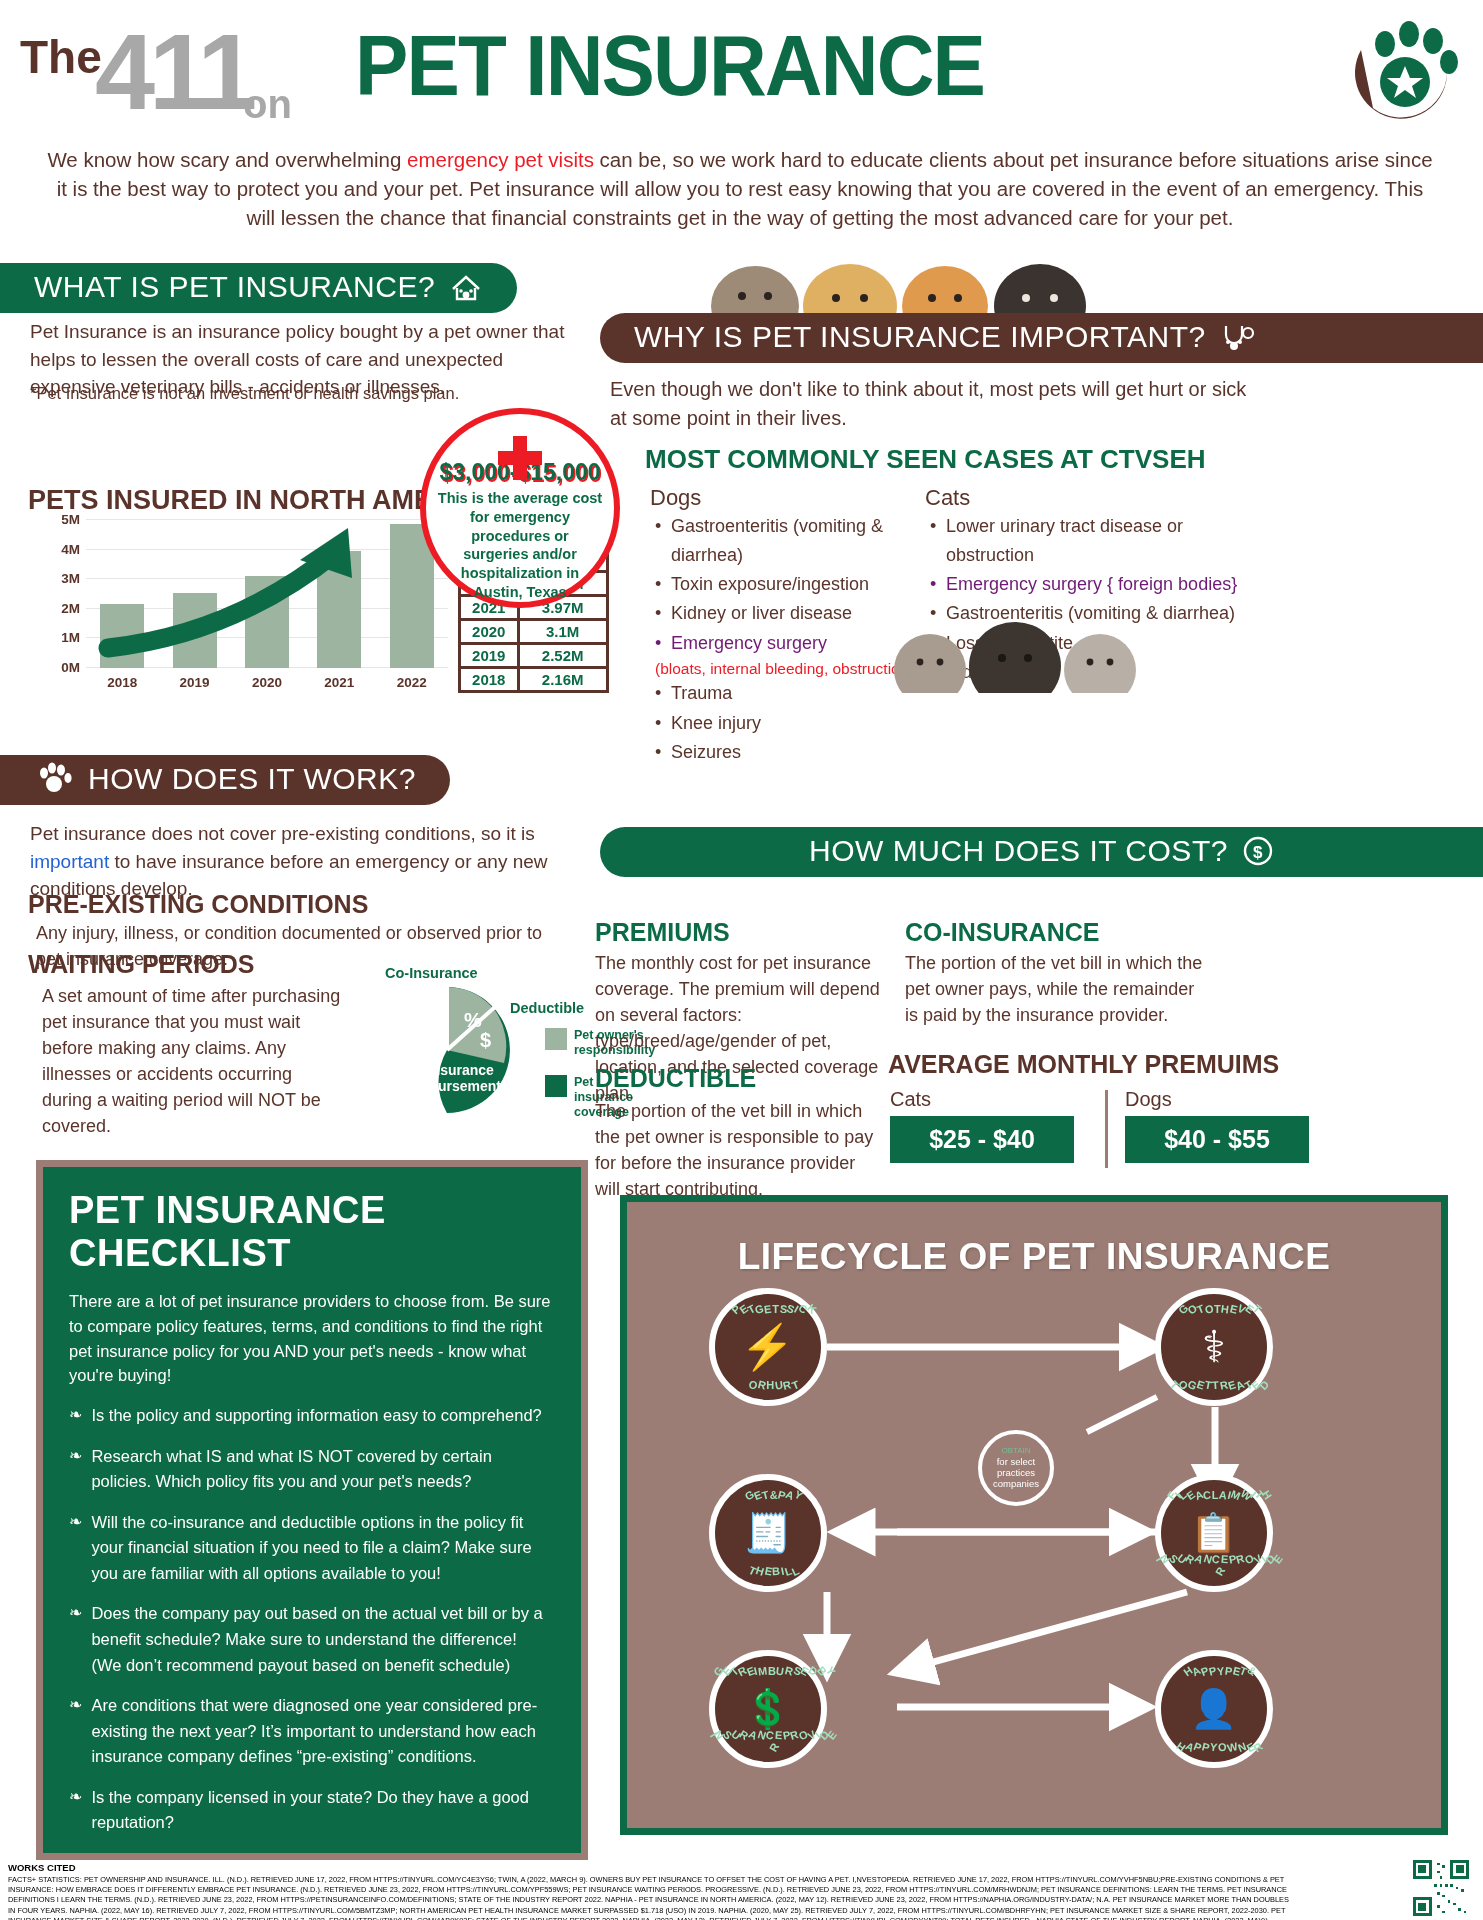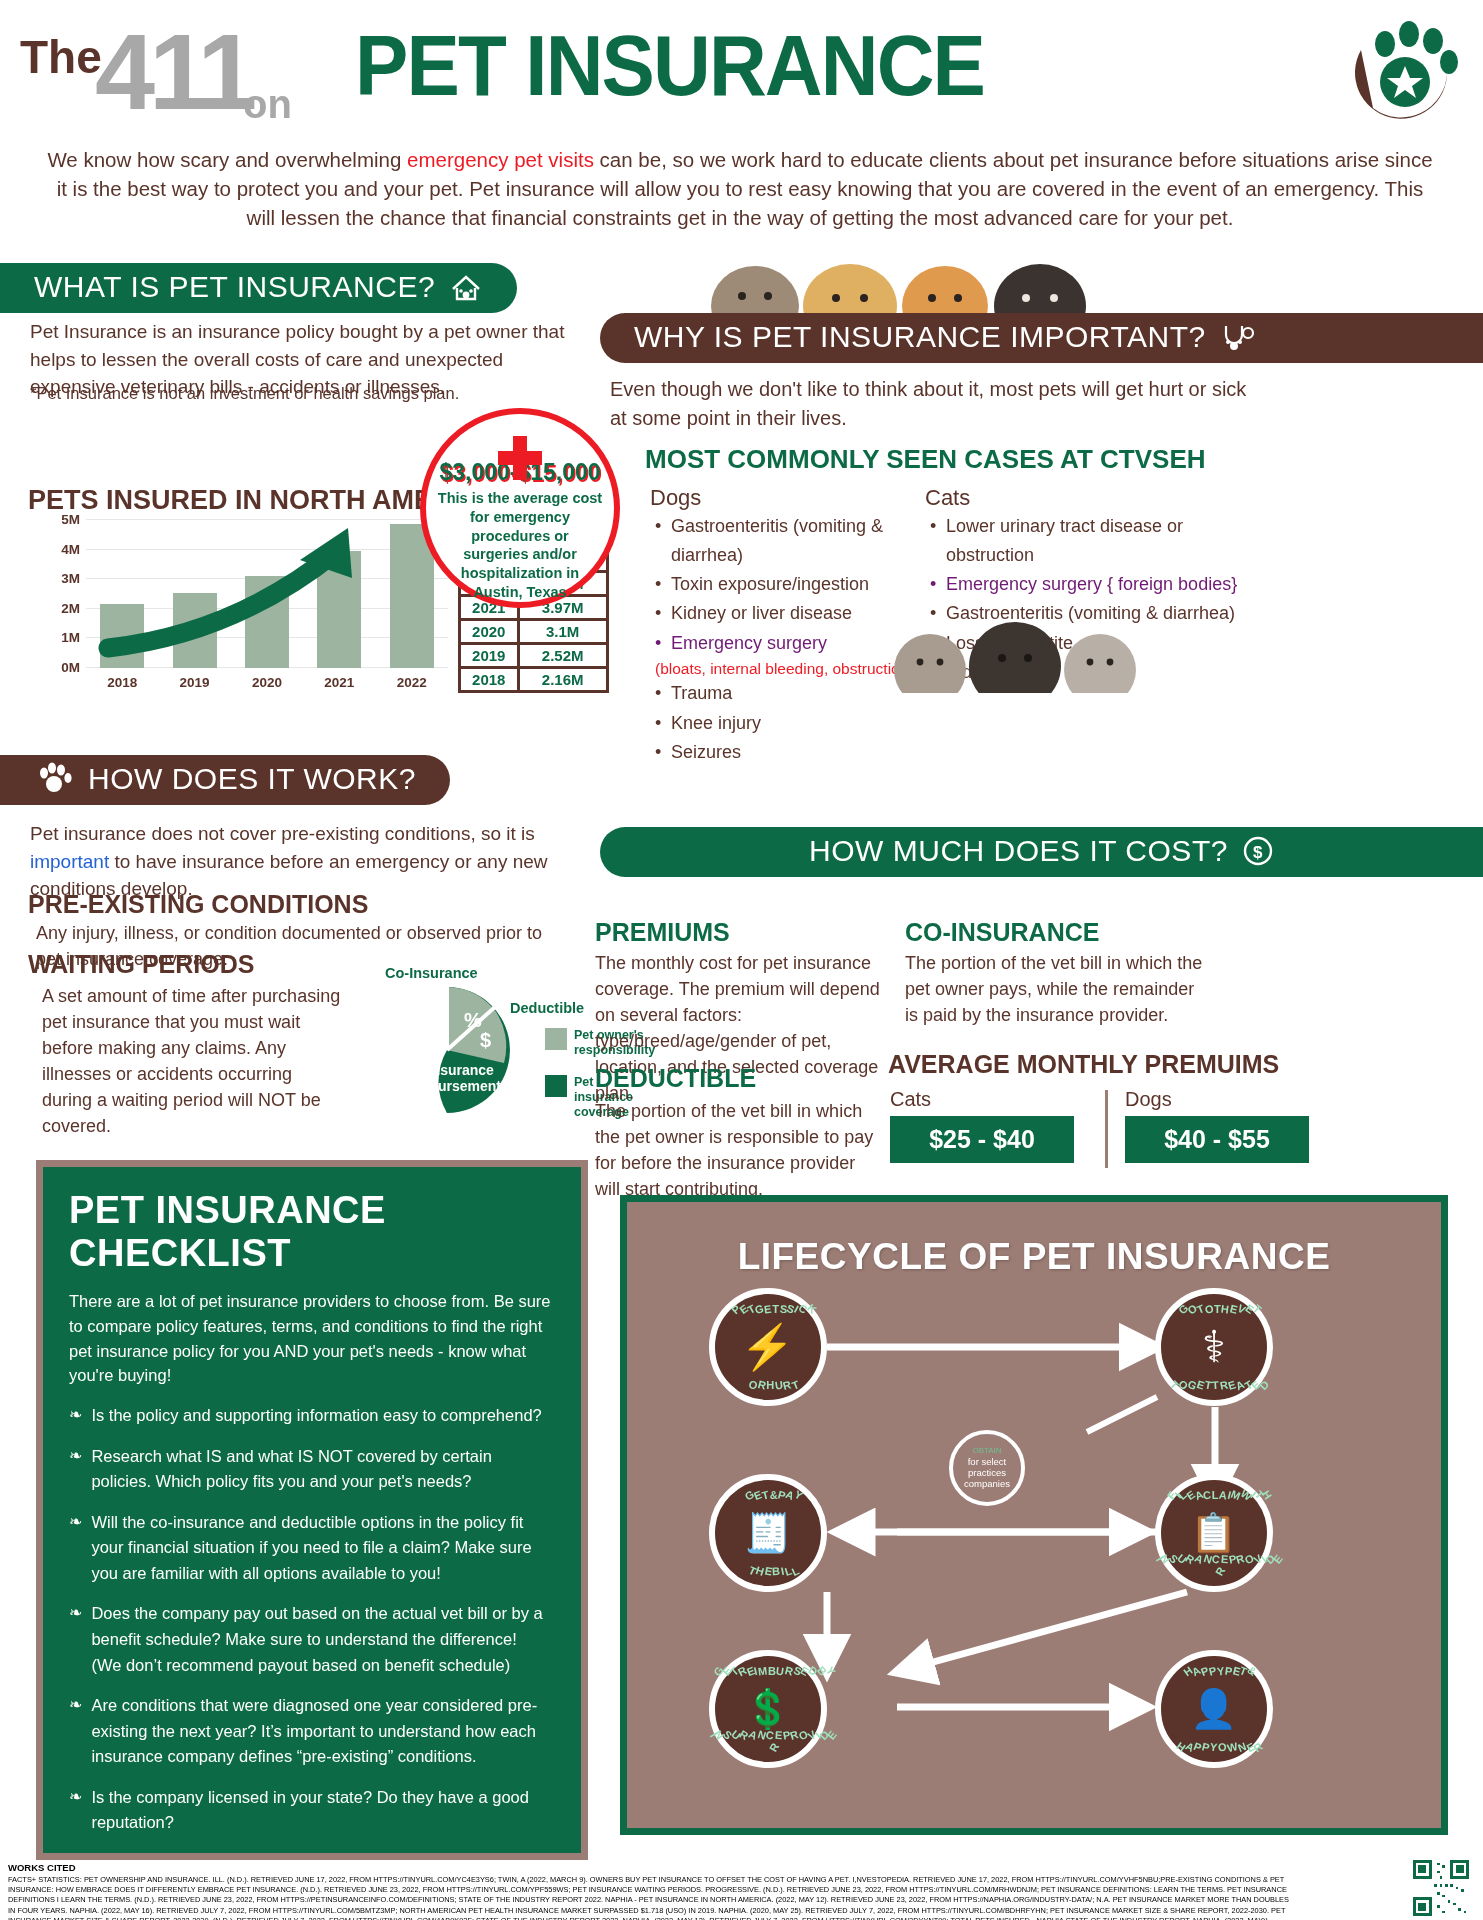--- a/index.html
+++ b/index.html
@@ -521,21 +521,21 @@
       <span class="node-label top"><span style="display: inline-block; transform: rotate(-56deg);">G</span><span style="display: inline-block; transform: rotate(-49deg);">E</span><span style="display: inline-block; transform: rotate(-42deg);">T</span><span style="display: inline-block; transform: rotate(-35deg);"> </span><span style="display: inline-block; transform: rotate(-28deg);">R</span><span style="display: inline-block; transform: rotate(-21deg);">E</span><span style="display: inline-block; transform: rotate(-14deg);">I</span><span style="display: inline-block; transform: rotate(-7deg);">M</span><span style="display: inline-block; transform: rotate(0deg);">B</span><span style="display: inline-block; transform: rotate(7deg);">U</span><span style="display: inline-block; transform: rotate(14deg);">R</span><span style="display: inline-block; transform: rotate(21deg);">S</span><span style="display: inline-block; transform: rotate(28deg);">E</span><span style="display: inline-block; transform: rotate(35deg);">D</span><span style="display: inline-block; transform: rotate(42deg);"> </span><span style="display: inline-block; transform: rotate(49deg);">B</span><span style="display: inline-block; transform: rotate(56deg);">Y</span></span>
       <span class="node-ico" style="font-size:38px;">💲</span>
       <span class="node-label bot"><span style="display: inline-block; transform: rotate(59.5deg);">I</span><span style="display: inline-block; transform: rotate(52.5deg);">N</span><span style="display: inline-block; transform: rotate(45.5deg);">S</span><span style="display: inline-block; transform: rotate(38.5deg);">U</span><span style="display: inline-block; transform: rotate(31.5deg);">R</span><span style="display: inline-block; transform: rotate(24.5deg);">A</span><span style="display: inline-block; transform: rotate(17.5deg);">N</span><span style="display: inline-block; transform: rotate(10.5deg);">C</span><span style="display: inline-block; transform: rotate(3.5deg);">E</span><span style="display: inline-block; transform: rotate(-3.5deg);"> </span><span style="display: inline-block; transform: rotate(-10.5deg);">P</span><span style="display: inline-block; transform: rotate(-17.5deg);">R</span><span style="display: inline-block; transform: rotate(-24.5deg);">O</span><span style="display: inline-block; transform: rotate(-31.5deg);">V</span><span style="display: inline-block; transform: rotate(-38.5deg);">I</span><span style="display: inline-block; transform: rotate(-45.5deg);">D</span><span style="display: inline-block; transform: rotate(-52.5deg);">E</span><span style="display: inline-block; transform: rotate(-59.5deg);">R</span></span>
     </div>
     <div class="node" style="left:528px; top:448px;">
       <span class="node-label top"><span style="display: inline-block; transform: rotate(-35deg);">H</span><span style="display: inline-block; transform: rotate(-28deg);">A</span><span style="display: inline-block; transform: rotate(-21deg);">P</span><span style="display: inline-block; transform: rotate(-14deg);">P</span><span style="display: inline-block; transform: rotate(-7deg);">Y</span><span style="display: inline-block; transform: rotate(0deg);"> </span><span style="display: inline-block; transform: rotate(7deg);">P</span><span style="display: inline-block; transform: rotate(14deg);">E</span><span style="display: inline-block; transform: rotate(21deg);">T</span><span style="display: inline-block; transform: rotate(28deg);"> </span><span style="display: inline-block; transform: rotate(35deg);">&amp;</span></span>
       <span class="node-ico" style="font-size:38px;">👤</span>
       <span class="node-label bot"><span style="display: inline-block; transform: rotate(35deg);">H</span><span style="display: inline-block; transform: rotate(28deg);">A</span><span style="display: inline-block; transform: rotate(21deg);">P</span><span style="display: inline-block; transform: rotate(14deg);">P</span><span style="display: inline-block; transform: rotate(7deg);">Y</span><span style="display: inline-block; transform: rotate(0deg);"> </span><span style="display: inline-block; transform: rotate(-7deg);">O</span><span style="display: inline-block; transform: rotate(-14deg);">W</span><span style="display: inline-block; transform: rotate(-21deg);">N</span><span style="display: inline-block; transform: rotate(-28deg);">E</span><span style="display: inline-block; transform: rotate(-35deg);">R</span></span>
     </div>
 
-    <div class="mid-node" style="left:322px; top:228px;align-items:center;">
+    <div class="mid-node" style="left:351px; top:228px;align-items:center;">
       <span class="obt">OBTAIN</span>
       <span>for select</span>
       <span>practices</span>
       <span>companies</span>
     </div>
   </div>
 
   <div class="works">
     <h4>WORKS CITED</h4>
     <p><span>FACTS+ STATISTICS: PET OWNERSHIP AND INSURANCE. ILL. (N.D.). RETRIEVED JUNE 17, 2022, FROM HTTPS://TINYURL.COM/YC4E3YS6; TWIN, A (2022, MARCH 9). OWNERS BUY PET INSURANCE TO OFFSET THE COST OF HAVING A PET. I,NVESTOPEDIA. RETRIEVED JUNE 17, 2022, FROM HTTPS://TINYURL.COM/YVHF5NBU;PRE-EXISTING CONDITIONS &amp; PET INSURANCE: HOW EMBRACE DOES IT DIFFERENTLY EMBRACE PET INSURANCE. (N.D.). RETRIEVED JUNE 23, 2022, FROM HTTPS://TINYURL.COM/YPF559WS; PET INSURANCE WAITING PERIODS. PROGRESSIVE. (N.D.). RETRIEVED JUNE 23, 2022, FROM HTTPS://TINYURL.COM/MRHWDNJM; PET INSURANCE DEFINITIONS: LEARN THE TERMS. PET INSURANCE DEFINITIONS I LEARN THE TERMS. (N.D.). RETRIEVED JUNE 23, 2022, FROM HTTPS://PETINSURANCEINFO.COM/DEFINITIONS; STATE OF THE INDUSTRY REPORT 2022. NAPHIA - PET INSURANCE IN NORTH AMERICA. (2022, MAY 12). RETRIEVED JUNE 23, 2022, FROM HTTPS://NAPHIA.ORG/INDUSTRY-DATA/; N.A. PET INSURANCE MARKET MORE THAN DOUBLES IN FOUR YEARS. NAPHIA. (2022, MAY 16). RETRIEVED JULY 7, 2022, FROM HTTPS://TINYURL.COM/5BMTZ3MP; NORTH AMERICAN PET HEALTH INSURANCE MARKET SURPASSED $1.718 (USO) IN 2019. NAPHIA. (2020, MAY 25). RETRIEVED JULY 7, 2022, FROM HTTPS://TINYURL.COM/BDHRFYHN; PET INSURANCE MARKET SIZE &amp; SHARE REPORT, 2022-2030. PET INSURANCE MARKET SIZE &amp; SHARE REPORT, 2022-2030. (N.D.). RETRIEVED JULY 7, 2022, FROM HTTPS://TINYURL.COM/4AB9K93F; STATE OF THE INDUSTRY REPORT 2022. NAPHIA. (2022, MAY 12). RETRIEVED JULY 7, 2022, FROM HTTPS://TINYURL.COM/3DYYNT99; TOTAL PETS INSURED - NAPHIA STATE OF THE INDUSTRY REPORT. NAPHIA. (2023, MAY)) RETRIEVED JANUARY 23, 2024, FROM </span></p>

